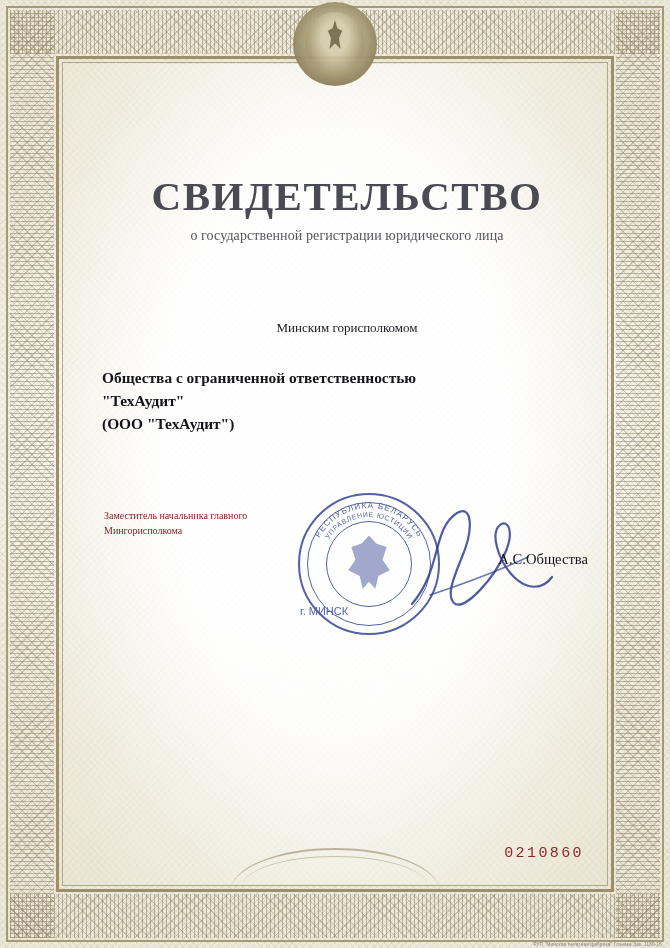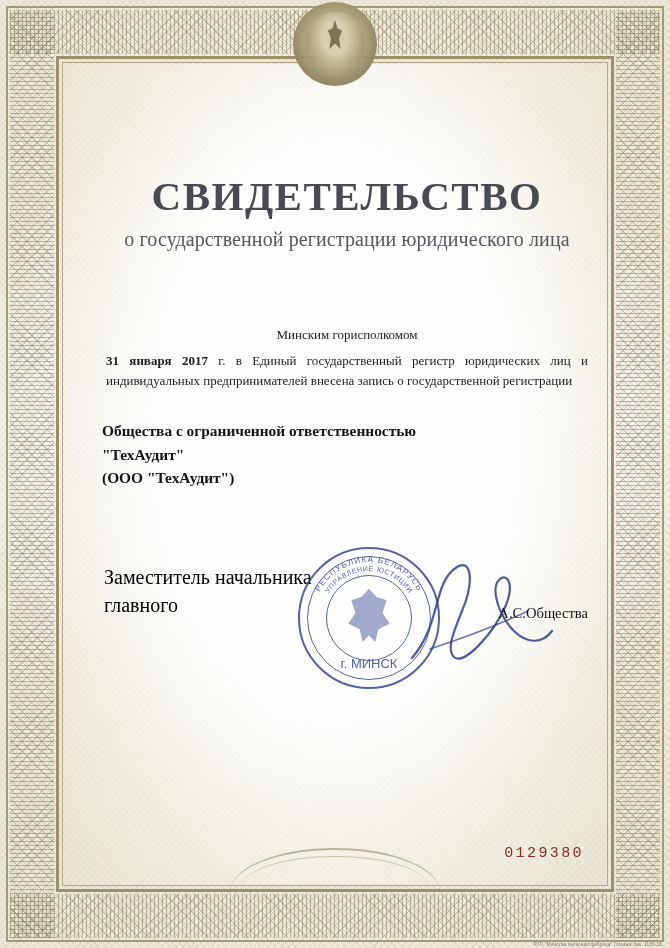--- a/index.html
+++ b/index.html
@@ -138,21 +138,21 @@
     font-family: "Liberation Serif", serif;
     font-weight: bold;
     font-size: 41px;
     letter-spacing: 1.5px;
     color: #4a4a52;
     margin-top: 52px;
     text-shadow: 0 1px 0 rgba(255,255,255,0.7);
   }
   .subtitle {
     text-align: center;
-    font-size: 20px;
+    font-size: 14px;
     color: #56565e;
     margin-top: 8px;
     letter-spacing: .1px;
   }
 
   .body-block {
     margin-top: 74px;
     color: #1c1c22;
     font-size: 13px;
     line-height: 1.55;
@@ -187,23 +187,23 @@
 
   
   .sign-area {
     position: relative;
     margin-top: 74px;
     height: 120px;
   }
   .sign-title {
     position: absolute;
     left: 2px; top: 0;
-    font-size: 20px;
+    font-size: 10px;
     line-height: 1.42;
-    color: #000000;
+    color: #7f1d1d;
     width: 260px;
   }
   .sign-name {
     position: absolute;
     right: 4px; top: 42px;
     font-size: 14.6px;
     color: #15151b;
   }
 
   
@@ -240,22 +240,21 @@
   .stamp-text {
     position: absolute;
     left: 0; top: 0; width: 100%; height: 100%;
     font-size: 7.4px;
     letter-spacing: .4px;
     font-family: "Liberation Sans", sans-serif;
   }
   .stamp-bottom {
     position: absolute;
     left: 0; bottom: 16px; width: 100%;
-    text-align: center;
-    font-size: 13px;
+    font-size: 11px;
     font-family: "Liberation Sans", sans-serif;
   }
 
   
   .squiggle {
     position: absolute;
     left: 300px; top: -10px;
     width: 170px; height: 130px;
     pointer-events: none;
   }
@@ -329,34 +328,34 @@
 
   <div class="bottom-ornament"></div>
 
   <div class="content">
 
     <div class="title">СВИДЕТЕЛЬСТВО</div>
     <div class="subtitle">о государственной регистрации юридического лица</div>
 
     <div class="body-block">
       <div class="line-authority">Минским горисполкомом</div>
-      <div class="para"><b>31 января 2017</b><span> г. в Единый государственный регистр юридических лиц и индивидуальных предпринимателей внесена запись о государственной регистрации</span></div>
     </div>
 
     <div class="org-block">
       <div>Общества с ограниченной ответственностью</div>
       <div>"ТехАудит"</div>
       <div>(ООО "ТехАудит")</div>
     </div>
 
 
     <div class="sign-area">
 
       <div class="sign-title">
         <div>Заместитель начальника главного</div>
+        <div>Мингорисполкома</div>
       </div>
 
       <div class="stamp">
         <div class="ring2"></div>
         <div class="ring3"></div>
         <div class="coat"></div>
         <svg class="stamp-text" viewBox="0 0 138 138">
           <defs>
             <path id="arcTop" d="M 13,69 A 56,56 0 0 1 125,69"></path>
             <path id="arcTop2" d="M 22,69 A 47,47 0 0 1 116,69"></path>
@@ -374,16 +373,16 @@
       <svg class="squiggle" viewBox="0 0 170 130">
         <path d="M10,105 C40,70 30,30 55,14 C70,5 72,30 60,58 C52,78 44,96 52,104 C62,113 92,80 104,52 C112,32 106,20 98,26 C88,34 96,62 112,78 C124,90 140,92 150,78" fill="none" stroke="#2f3f8f" stroke-width="2.2" stroke-linecap="round" opacity="0.85"></path>
         <path d="M28,96 C58,86 92,74 126,58" fill="none" stroke="#2f3f8f" stroke-width="1.6" stroke-linecap="round" opacity="0.7"></path>
       </svg>
 
       <div class="sign-name">А.С.Общества</div>
     </div>
 
   </div>
 
-  <div class="serial">0129380</div>
+  <div class="serial">0210860</div>
   <div class="footnote">РУП "Минская печатная фабрика" Гознака  Зак. 1180-16</div>
 
 </div>
 
 </body></html>

